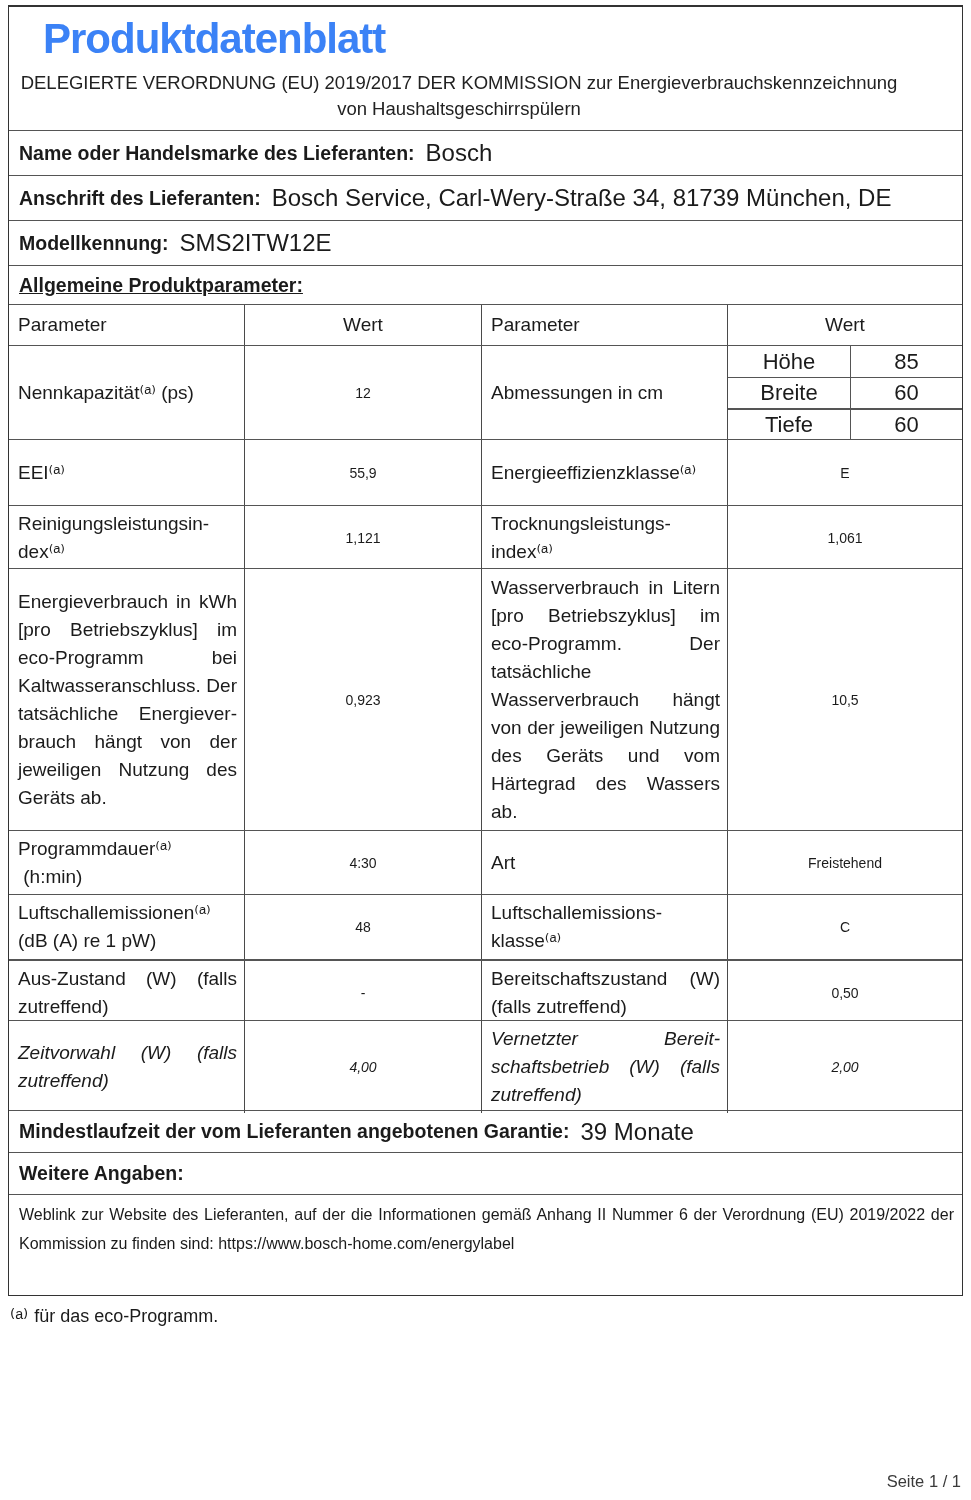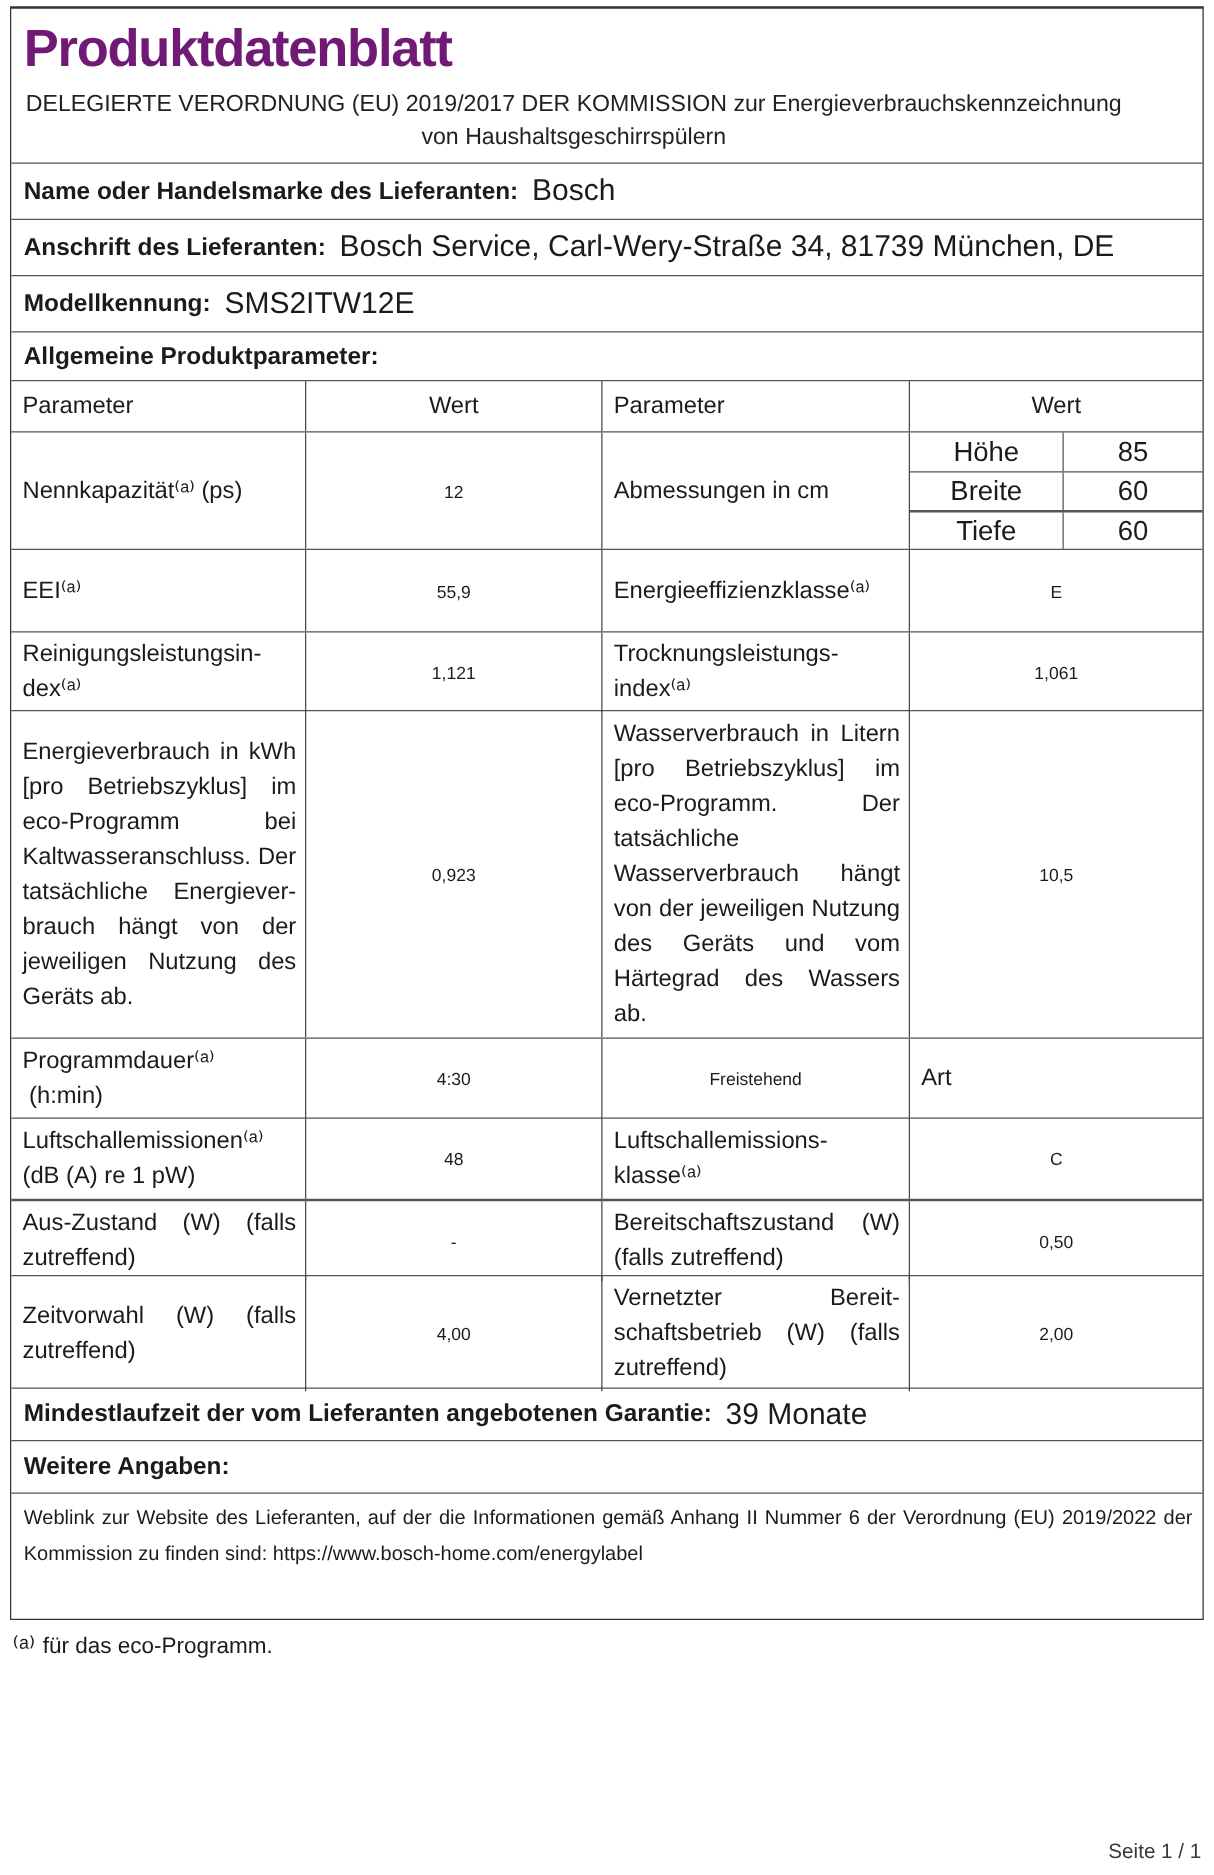--- a/index.html
+++ b/index.html
@@ -34,21 +34,21 @@
     max-width: 880px;
     color: #222;
     text-align: center;
   }
 
   
   .kv { display: flex; align-items: center; padding: 0 10px; }
   .kv .lbl { font-weight: bold; font-size: 19.5px; }
   .kv .val { font-size: 24px; margin-left: 11px; }
   .h45 { height: 45px; }
-  .h39 { height: 39px; }
+  .h39 { height: 39px; text-decoration: underline; }
   .h42 { height: 42px; }
 
   
   .grid-row {
     display: grid;
     grid-template-columns: 235px 237px 246px 1fr;
   }
   .grid-row > .cell { border-left: 1px solid #4a4a4a; min-width: 0; }
   .grid-row > .cell:first-child { border-left: none; }
 
@@ -57,21 +57,21 @@
   .thead .cell.pl { padding-left: 9px; text-align: center; }
   .thead .cell.ctr { justify-content: center; }
 
   .r0 { height: 94px; }
   .r1 { height: 66px; }
   .r2 { height: 63px; }
   .r3 { height: 262px; }
   .r4 { height: 64px; }
   .r5 { height: 65px; }
   .r6 { height: 61px; border-top-width: 2px; }
-  .r7 { height: 90px; }
+  .r7 { height: 90px; font-style: italic; }
 
   .pcell {
     display: flex; align-items: center;
     padding: 4px 7px 4px 9px;
   }
   .pcell p {
     font-size: 19px; line-height: 28px;
     text-align: justify;
     width: 100%;
     hyphens: manual;
@@ -108,21 +108,21 @@
     position: absolute; right: 10px; top: 1472px;
     font-size: 16.5px; color: #3a3a3a;
   }
 </style>
 </head>
 <body>
 
 <div class="doc">
 
   <div class="row title-block">
-    <h1 style="color: #701a75;">Produktdatenblatt</h1>
+    <h1 style="color: #3b82f6; margin-left: 24px;">Produktdatenblatt</h1>
     <p class="subtitle">DELEGIERTE VERORDNUNG (EU) 2019/2017 DER KOMMISSION zur Energieverbrauchskennzeichnung von Haushaltsgeschirrspülern</p>
   </div>
 
   <div class="row kv h45">
     <span class="lbl">Name oder Handelsmarke des Lieferanten:</span>
     <span class="val">Bosch</span>
   </div>
   <div class="row kv h45">
     <span class="lbl">Anschrift des Lieferanten:</span>
     <span class="val">Bosch Service, Carl-Wery-Straße 34, 81739 München, DE</span>
@@ -200,24 +200,24 @@
       </div>
     <div class="cell vcell">10,5</div>
   </div>
 
   <div class="row grid-row r4">
     <div class="cell pcell">
         <p class="preline">Programmdauer⁽ᵃ⁾
 &nbsp;(h:min)</p>
       </div>
     <div class="cell vcell">4:30</div>
+    <div class="cell pcell">
+        <p>Art</p>
+      </div>
     <div class="cell vcell">Freistehend</div>
-    <div class="cell pcell">
-        <p>Art</p>
-      </div>
   </div>
 
   <div class="row grid-row r5">
     <div class="cell pcell">
         <p>Luftschallemissio­nen⁽ᵃ⁾ (dB (A) re 1 pW)</p>
       </div>
     <div class="cell vcell">48</div>
     <div class="cell pcell">
         <p>Luftschallemissions­klasse⁽ᵃ⁾</p>
       </div>

